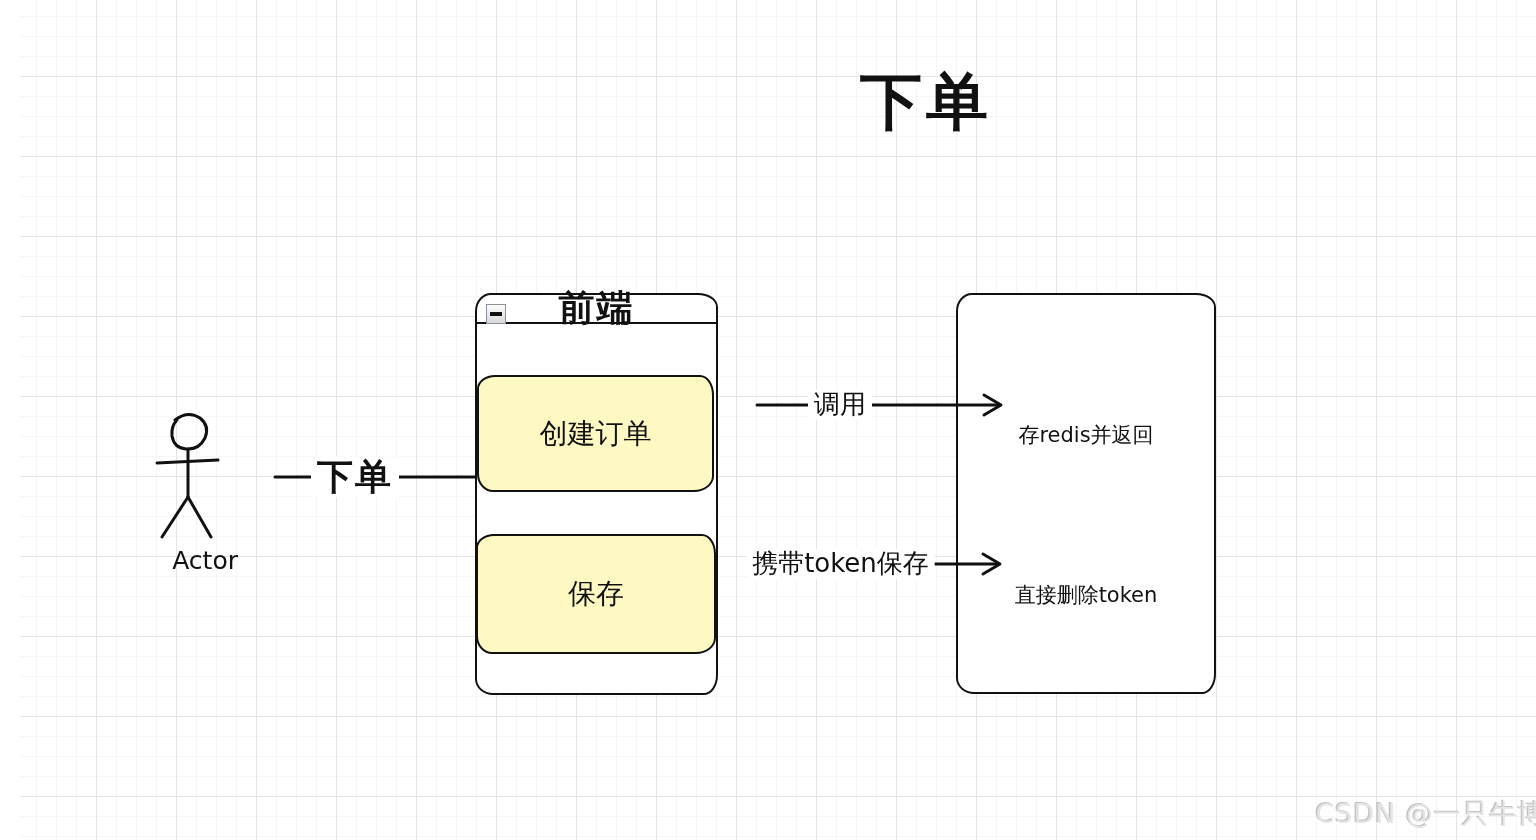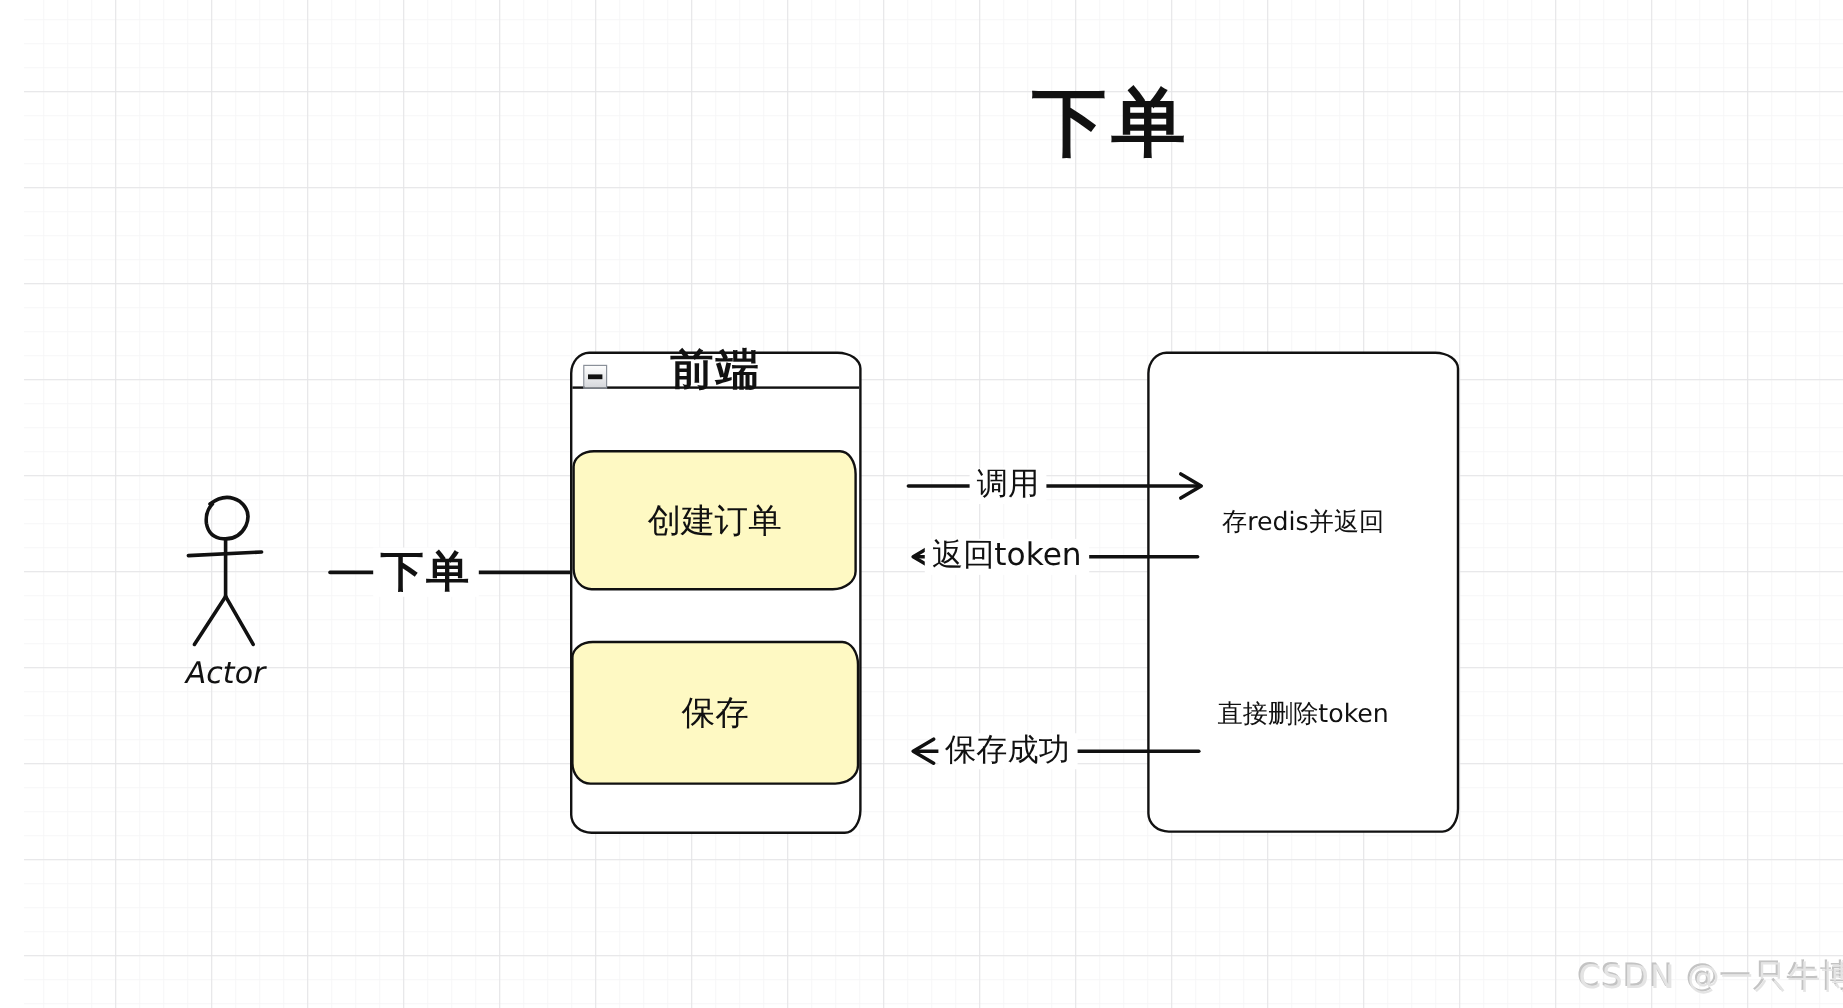--- a/index.html
+++ b/index.html
@@ -20,21 +20,21 @@
   }
 
   .diagram-title {
     position:absolute; left:756px; top:60px; width:300px;
     text-align:center; font-size:62px; font-weight:700; letter-spacing:4px;
   }
 
   
   .actor-figure { position:absolute; left:128px; top:407px; }
   .actor-label { position:absolute; left:118px; top:546px; width:100px;
-    text-align:center; font-size:25px;font-style:italic; }
+    text-align:right; font-size:25px; }
 
   
   .uml-container {
     position:absolute; background:#fff;
     border:2.5px solid #111;
     border-radius:16px 20px 14px 18px / 18px 14px 20px 16px;
   }
   .container-header {
     position:relative; height:29px; border-bottom:2.5px solid #111;
     display:flex; align-items:center; justify-content:center;
@@ -127,36 +127,27 @@
   <div class="arrow" style="left:695px; top:389px; width:250px; height:32px;">
     <svg width="250" height="32">
       <g stroke="#111" stroke-width="3" fill="none" stroke-linecap="round" stroke-linejoin="round">
         <path d="M2 16 H244"></path>
         <path d="M229 6 L246 16 L229 26"></path>
       </g>
     </svg>
     <span class="arrow-label">调用</span>
   </div>
 
-  <div class="arrow" style="left:698px; top:448px; width:242px; height:32px;">
-    <svg width="242" height="32">
+
+  <div class="arrow" style="left:697px; top:548px; width:247px; height:32px;">
+    <svg width="247" height="32">
       <g stroke="#111" stroke-width="3" fill="none" stroke-linecap="round" stroke-linejoin="round">
-        <path d="M6 16 H240"></path>
-        <path d="M20 6 L3 16 L20 26"></path>
+        <path d="M2 16 H241"></path>
+        <path d="M226 6 L243 16 L226 26"></path>
       </g>
     </svg>
-    <span class="arrow-label">返回token</span>
+    <span class="arrow-label">携带token保存</span>
   </div>
 
-
-  <div class="arrow" style="left:698px; top:610px; width:243px; height:32px;">
-    <svg width="243" height="32">
-      <g stroke="#111" stroke-width="3" fill="none" stroke-linecap="round" stroke-linejoin="round">
-        <path d="M6 16 H241"></path>
-        <path d="M20 6 L3 16 L20 26"></path>
-      </g>
-    </svg>
-    <span class="arrow-label">保存成功</span>
-  </div>
 
   <div class="watermark">CSDN @一只牛博</div>
 
 </div>
 
 </body></html>

